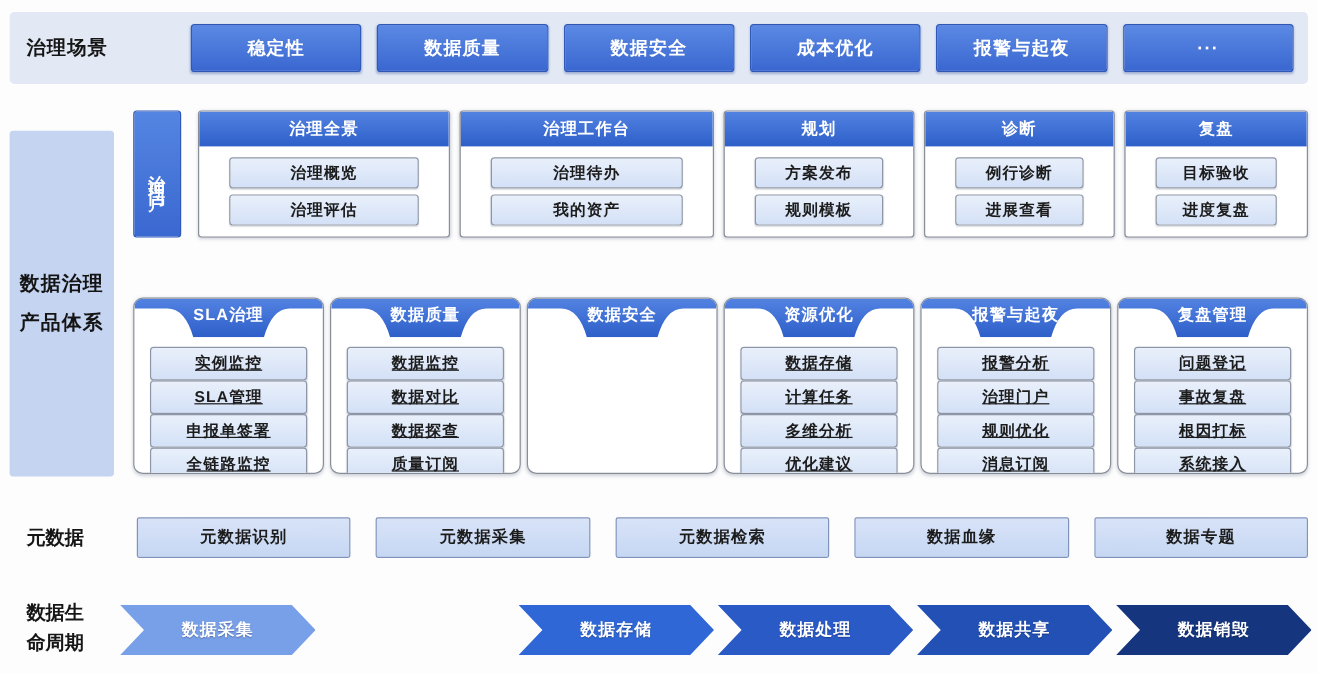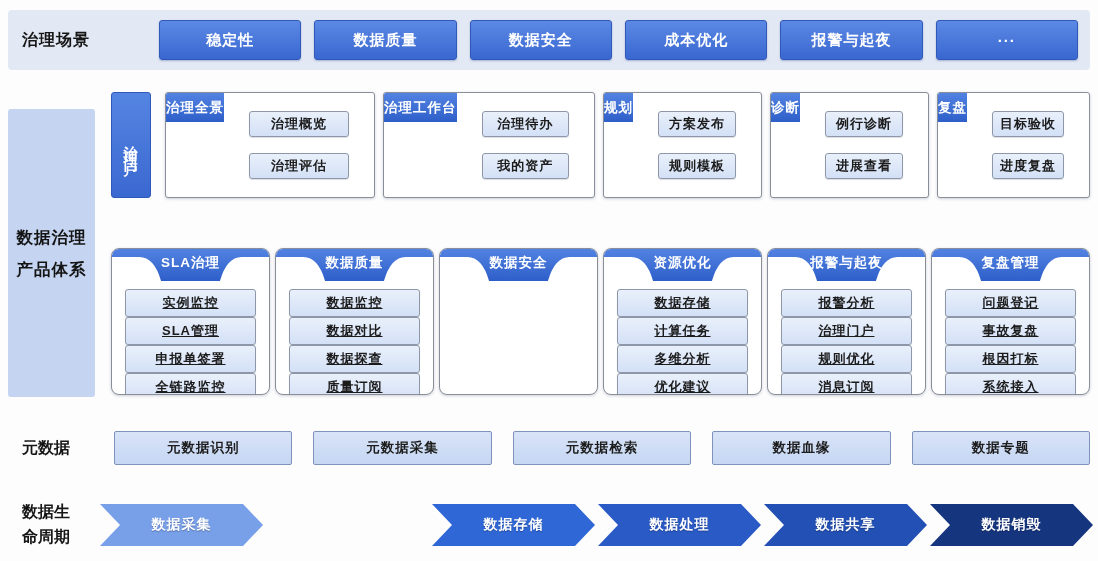--- a/index.html
+++ b/index.html
@@ -49,21 +49,21 @@
     border:1px solid #2f58b8;box-sizing:border-box;
     display:flex;align-items:center;justify-content:center;
   }
   .portal-bar-text{
     writing-mode:vertical-lr;color:#fff;font-size:14px;font-weight:bold;
     letter-spacing:5px;
   }
   .pcard{
     background:#fff;border:1px solid #898e99;border-radius:3px;
     box-shadow:0 1px 3px rgba(60,70,100,.25);
-    display:flex;overflow:hidden;box-sizing:border-box;
+    display:flex;flex-direction:column;overflow:hidden;box-sizing:border-box;
   }
   .pcard.w1{flex:212;} .pcard.w2{flex:214;} .pcard.w3{flex:160;} .pcard.w4{flex:160;} .pcard.w5{flex:154;}
   .pcard-head{
     height:29px;flex:none;
     background:linear-gradient(180deg,#5282e1,#2e5fc9);
     color:#fff;font-size:13.5px;font-weight:bold;letter-spacing:1px;
     display:flex;align-items:center;justify-content:center;
   }
   .pcard-body{
     flex:1;display:flex;flex-direction:column;justify-content:space-evenly;

